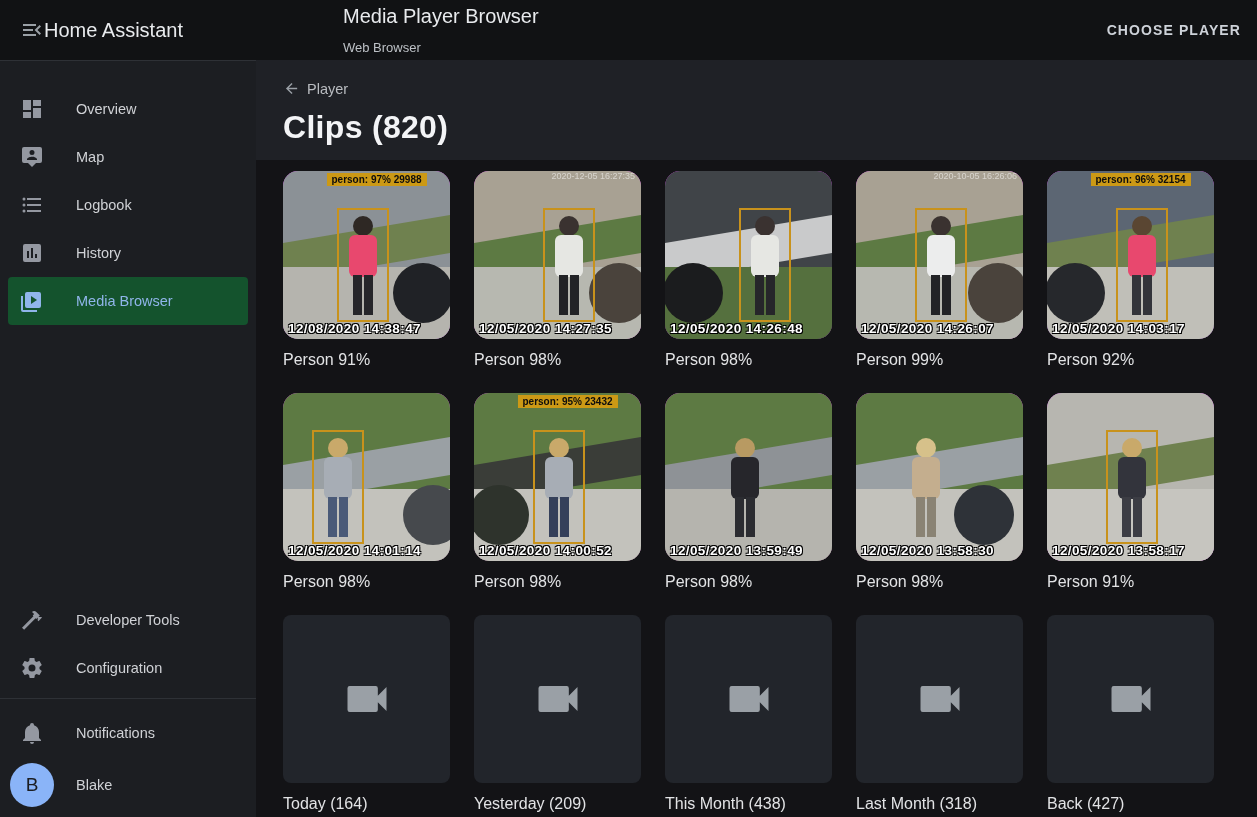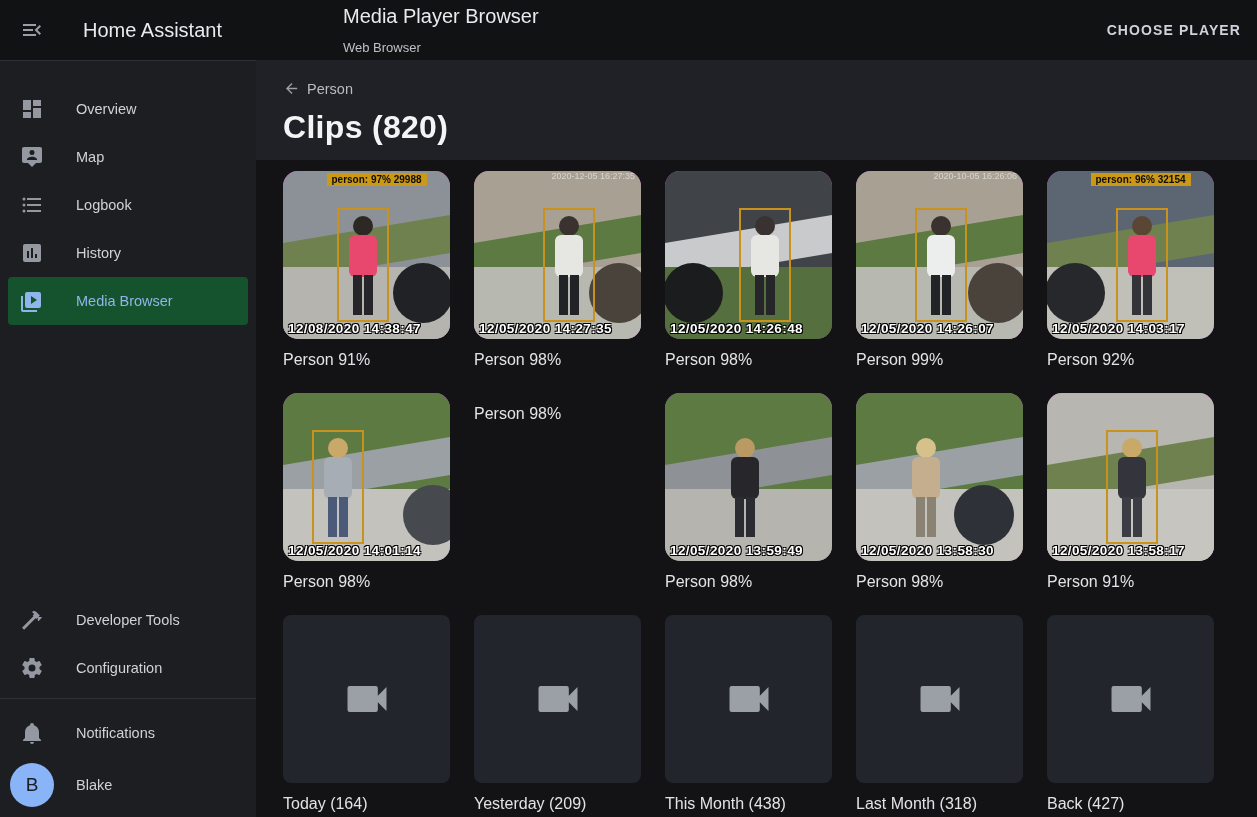--- a/index.html
+++ b/index.html
@@ -6,21 +6,21 @@
   html,body { width:1257px; height:817px; overflow:hidden; background:#131316;
               font-family:"Liberation Sans", sans-serif; }
 
   
   .topbar { position:absolute; left:0; top:0; width:1257px; height:60px;
             background:#111214; display:flex; align-items:center; z-index:5; }
   .topbar-left { width:256px; display:flex; align-items:center; flex:none; }
   .menu-btn { background:none; border:none; color:#9aa0a6; width:24px; height:24px;
               margin-left:20px; cursor:pointer; padding:0; }
   .menu-btn svg { width:24px; height:24px; }
-  .app-title { color:#e8eaed; font-size:20px; margin-left:39px; white-space:nowrap; }
+  .app-title { color:#e8eaed; font-size:20px; white-space:nowrap; }
   .page-head { margin-left:87px; line-height:1.2; }
   .page-title { color:#e8eaed; font-size:20px; }
   .page-subtitle { color:#bdc1c6; font-size:13px; margin-top:12px; }
   .choose-player { margin-left:auto; margin-right:16px; background:none; border:none;
                    color:#ced2d9; font-size:14px; font-weight:bold; letter-spacing:1.1px;
                    font-family:"Liberation Sans",sans-serif; cursor:pointer; }
 
   
   .sidebar { position:absolute; left:0; top:60px; width:256px; height:757px;
              background:#1c1e22; border-top:1px solid #2e3136; display:flex;
@@ -163,21 +163,21 @@
   </div>
 </nav>
 
 <section class="head-band">
   <div class="breadcrumb">
     <span class="bc-icon">
       <svg viewBox="0 0 24 24" fill="currentColor">
           <path d="M20,11V13H8L13.5,18.5L12.08,19.92L4.16,12L12.08,4.08L13.5,5.5L8,11H20Z"></path>
         </svg>
     </span>
-    <span>Person</span>
+    <span>Player</span>
   </div>
   <h1 class="clips-title">Clips (820)</h1>
 </section>
 
 <main class="content">
   <div class="grid" id="grid">
   <div class="cell">
     <div class="thumb">
           <svg class="scene" viewBox="0 0 167 168" xmlns="http://www.w3.org/2000/svg">
             <rect width="167" height="168" fill="#8b9196"></rect>
@@ -289,20 +289,36 @@
             <rect x="56" y="104" width="9" height="40" fill="#4a5a78"></rect>
             <rect x="30" y="38" width="50" height="112" fill="none" stroke="#c8921c" stroke-width="2"></rect>
           </svg>
 
       <span class="ts">12/05/2020 14:01:14</span>
     </div>
     <div class="cell-label">Person 98%</div>
   </div>
 
   <div class="cell">
+    <div class="thumb">
+          <svg class="scene" viewBox="0 0 167 168" xmlns="http://www.w3.org/2000/svg">
+            <rect width="167" height="168" fill="#5d7a43"></rect>
+            <polygon points="0,72 167,44 167,82 0,110" fill="#3a3d38"></polygon>
+            <rect y="96" width="167" height="72" fill="#c3c2bc"></rect>
+            <ellipse cx="25" cy="122" rx="30" ry="30" fill="#2e332c"></ellipse>
+            <circle cx="85" cy="55" r="10" fill="#c9a96a"></circle>
+            <rect x="71" y="64" width="28" height="42" rx="6" fill="#a7adb5"></rect>
+            <rect x="75" y="104" width="9" height="40" fill="#35405a"></rect>
+            <rect x="86" y="104" width="9" height="40" fill="#35405a"></rect>
+            <rect x="60" y="38" width="50" height="112" fill="none" stroke="#c8921c" stroke-width="2"></rect>
+          </svg>
+      <span class="chip">person: 95% 23432</span>
+
+      <span class="ts">12/05/2020 14:00:52</span>
+    </div>
     <div class="cell-label">Person 98%</div>
   </div>
 
   <div class="cell">
     <div class="thumb">
           <svg class="scene" viewBox="0 0 167 168" xmlns="http://www.w3.org/2000/svg">
             <rect width="167" height="168" fill="#5d7a43"></rect>
             <polygon points="0,72 167,44 167,82 0,110" fill="#8e9296"></polygon>
             <rect y="96" width="167" height="72" fill="#b5b4ae"></rect>
             <circle cx="80" cy="55" r="10" fill="#b89a62"></circle>

